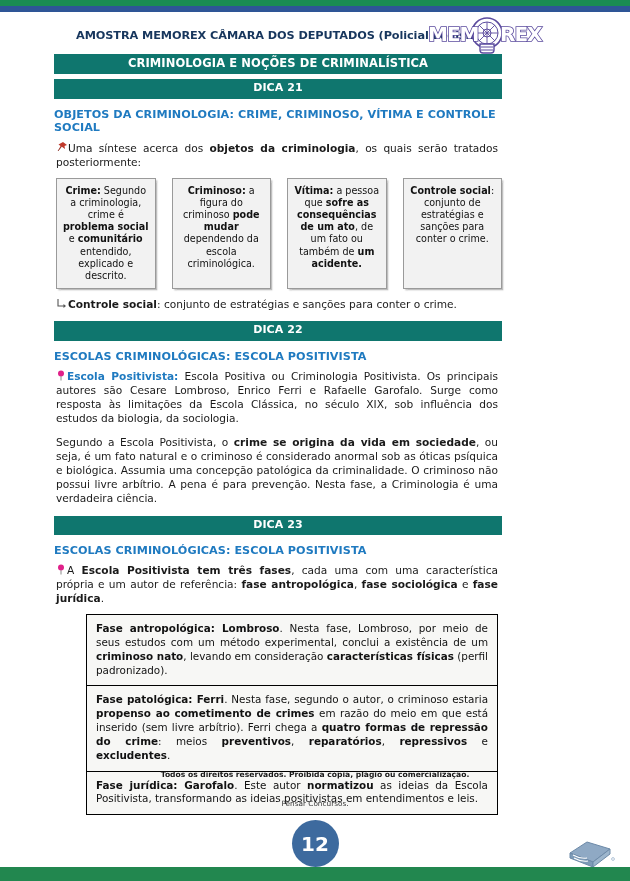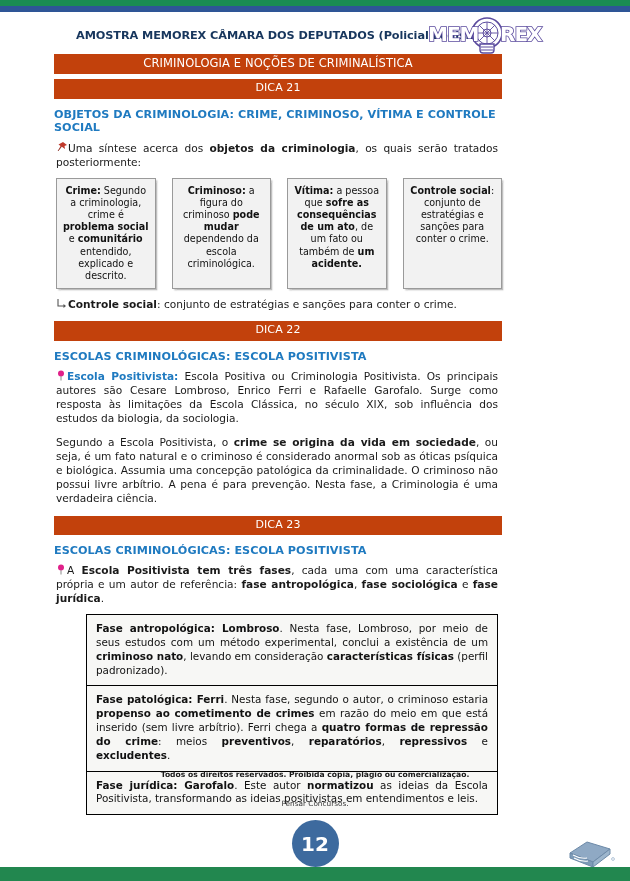--- a/index.html
+++ b/index.html
@@ -70,24 +70,24 @@
   .logo {
     position: absolute;
     right: 8px;
     top: 5px;
     width: 122px;
     height: 44px;
   }
 
   
   .blackbar {
-    background: #c2410c;
+    background: #0f766e;
     color: #ffffff;
     text-align: center;
-    font-weight: normal;
+    font-weight: bold;
     font-size: 11.5px;
     letter-spacing: 0.1px;
     padding: 3px 0 4px 0;
     margin: 0 54px 0 54px;
     line-height: 1.15;
   }
   .blackbar.dica {
     margin-top: 5px;
     font-size: 11px;
   }

